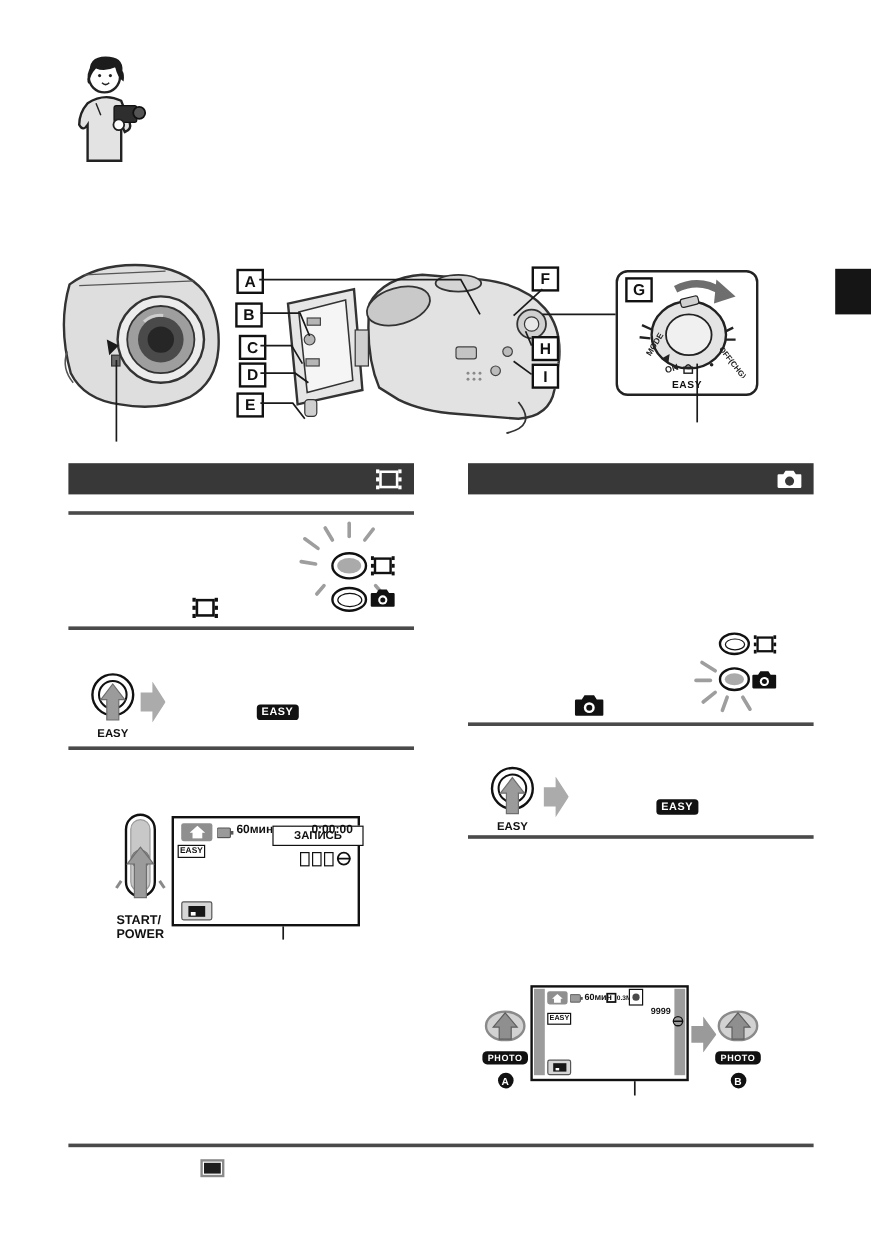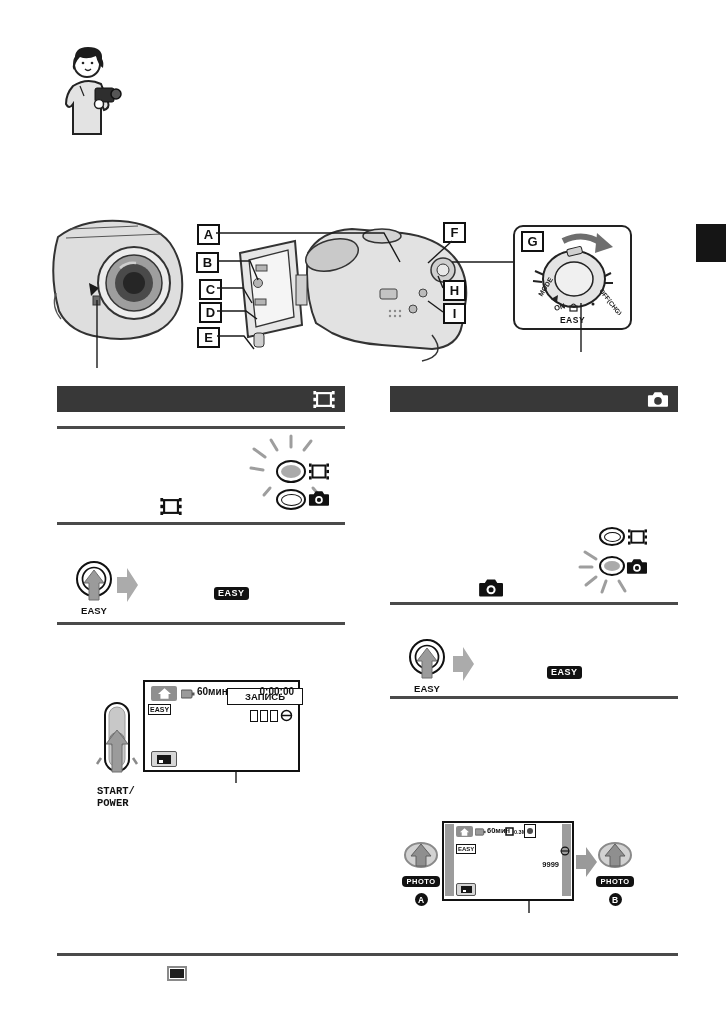--- a/index.html
+++ b/index.html
@@ -230,21 +230,21 @@
     </svg>
     <div class="btn-caption">EASY</div>
   </div>
   <svg class="abs" style="left:117px;top:568px;" width="21" height="34" viewBox="0 0 21 34">
     <polygon points="0,9 10,9 10,0 21,17 10,34 10,25 0,25" fill="#ababab"></polygon>
   </svg>
   <div class="easy-badge" style="left:214px;top:587px;">EASY</div>
 
   <div class="rule" style="left:57px;top:622px;"></div>
 
-  <div class="abs" style="left:95px;top:700px;width:44px;height:104px;font-family:Liberation Mono, monospace;">
+  <div class="abs" style="left:95px;top:676px;width:44px;height:104px;">
     <svg width="44" height="80" viewBox="0 0 44 80">
       <rect x="10" y="3" width="24" height="68" rx="12" fill="#fff" stroke="#111" stroke-width="2"></rect>
       <rect x="14" y="7" width="16" height="60" rx="8" fill="#c8c8c8" stroke="#9a9a9a"></rect>
       <circle cx="22" cy="40" r="7.5" fill="#9a9a9a" stroke="#777"></circle>
       <line x1="6" y1="58" x2="2" y2="64" stroke="#8a8a8a" stroke-width="2.5"></line>
       <line x1="38" y1="58" x2="42" y2="64" stroke="#8a8a8a" stroke-width="2.5"></line>
       <polygon points="22,30 33,44 27,44 27,72 17,72 17,44 11,44" fill="#9b9b9b" stroke="#6f6f6f"></polygon>
     </svg>
     <div class="btn-caption" style="font-size:10.5px;text-align:left;padding-left:2px;">
       <div>START/</div>
@@ -361,21 +361,21 @@
       <rect x="11" y="3.5" width="2.5" height="3" fill="#555"></rect>
     </svg>
     <div class="lcd-text" style="left:43px;top:3px;font-size:7.5px;">60мин</div>
     <svg class="abs" style="left:61px;top:4px;" width="9" height="9" viewBox="0 0 9 9">
       <rect x="1" y="1" width="7" height="7" fill="none" stroke="#111" stroke-width="1.5"></rect>
     </svg>
     <div class="lcd-text" style="left:70px;top:6px;font-size:5.5px;">0.3M</div>
     <div class="abs" style="left:80px;top:1px;width:12px;height:14px;border:1.5px solid #111;background:#fff;display:flex;align-items:center;justify-content:center;box-sizing:border-box;">
       <div style="width:6px;height:6px;border-radius:50%;background:#4a4a4a;"></div>
     </div>
-    <div class="lcd-text" style="right:13px;top:37px;font-size:7.5px;">9999</div>
+    <div class="lcd-text" style="right:13px;top:15px;font-size:7.5px;">9999</div>
     <svg class="abs" style="right:2px;top:23px;" width="10" height="10" viewBox="0 0 13 13">
       <circle cx="6.5" cy="6.5" r="5" fill="none" stroke="#111" stroke-width="1.5"></circle>
       <line x1="1" y1="6.5" x2="12" y2="6.5" stroke="#111" stroke-width="1.5"></line>
     </svg>
     <div class="easy-ind" style="left:12px;top:21px;font-size:6px;line-height:8px;padding:0 1px;">EASY</div>
     <div class="view-btn" style="left:12px;top:60px;width:18px;height:11px;">
       <div class="view-inner" style="width:11px;height:7px;">
         <div class="view-dot" style="width:3px;height:2px;"></div>
       </div>
     </div>

